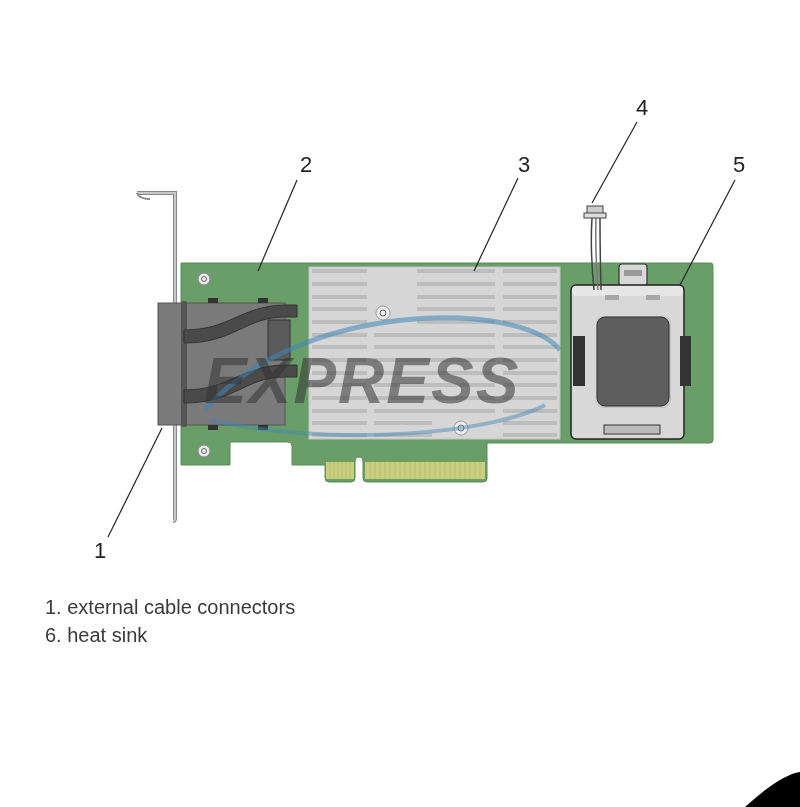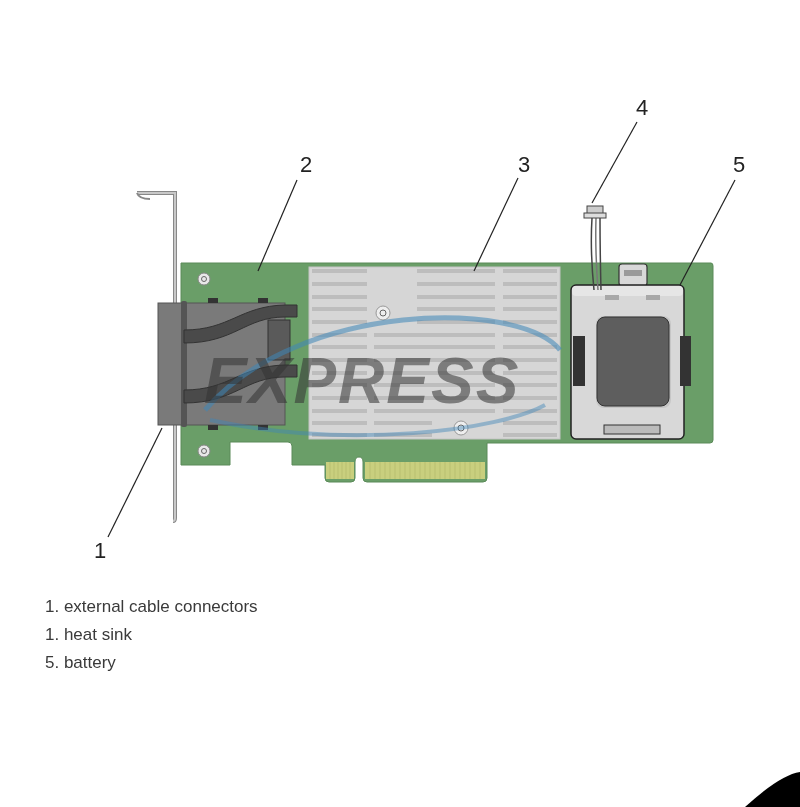--- a/index.html
+++ b/index.html
@@ -8,21 +8,21 @@
     font-family: "Liberation Sans", sans-serif;
   }
   #diagram { position: absolute; left: 0; top: 0; width: 800px; height: 807px; }
   .callout-num { font-family: "Liberation Sans", sans-serif; font-size: 22px; fill: #222; }
   .watermark-text {
     font-family: "Liberation Sans", sans-serif; font-style: italic; font-weight: bold;
     font-size: 64px; fill: #333; fill-opacity: 0.55; letter-spacing: 2px;
   }
   .legend {
     position: absolute; left: 45px; top: 596px; margin: 0; padding: 0; list-style: none;
-    font-family: "Liberation Sans", sans-serif; font-size: 17px; color: #3a3a3a;
+    font-family: "Liberation Sans", sans-serif; font-size: 20px; color: #3a3a3a;
   }
   .legend li { height: 28px; line-height: 22px; }
 </style>
 </head>
 <body>
 
 <svg id="diagram" viewBox="0 0 800 807" xmlns="http://www.w3.org/2000/svg">
 
   <g>
     <path d="M181,263 L711,263 Q713,263 713,266 L713,440 Q713,443 710,443 L487,443 L487,478 Q487,482 483,482 L367,482 Q363,482 363,478 L363,462 Q363,457 359,457 Q355,457 355,462 L355,478 Q355,482 351,482 L329,482 Q325,482 325,478 L325,465 L292,465 L292,446 Q292,442 288,442 L230,442 L230,465 L181,465 Z" fill="#6a9e68" stroke="#5a8a58" stroke-width="1"></path>
@@ -191,15 +191,14 @@
   <text class="callout-num" x="300" y="172">2</text>
   <text class="callout-num" x="518" y="172">3</text>
   <text class="callout-num" x="636" y="115">4</text>
   <text class="callout-num" x="733" y="172">5</text>
 
   <path d="M745,807 Q780,775 800,772 L800,807 Z" fill="#000"></path>
 </svg>
 
 <ul class="legend">
   <li>1. external cable connectors</li>
-  <li>1. heat sink</li>
-  <li>5. battery</li>
+  <li>6. heat sink</li>
 </ul>
 
 </body></html>

